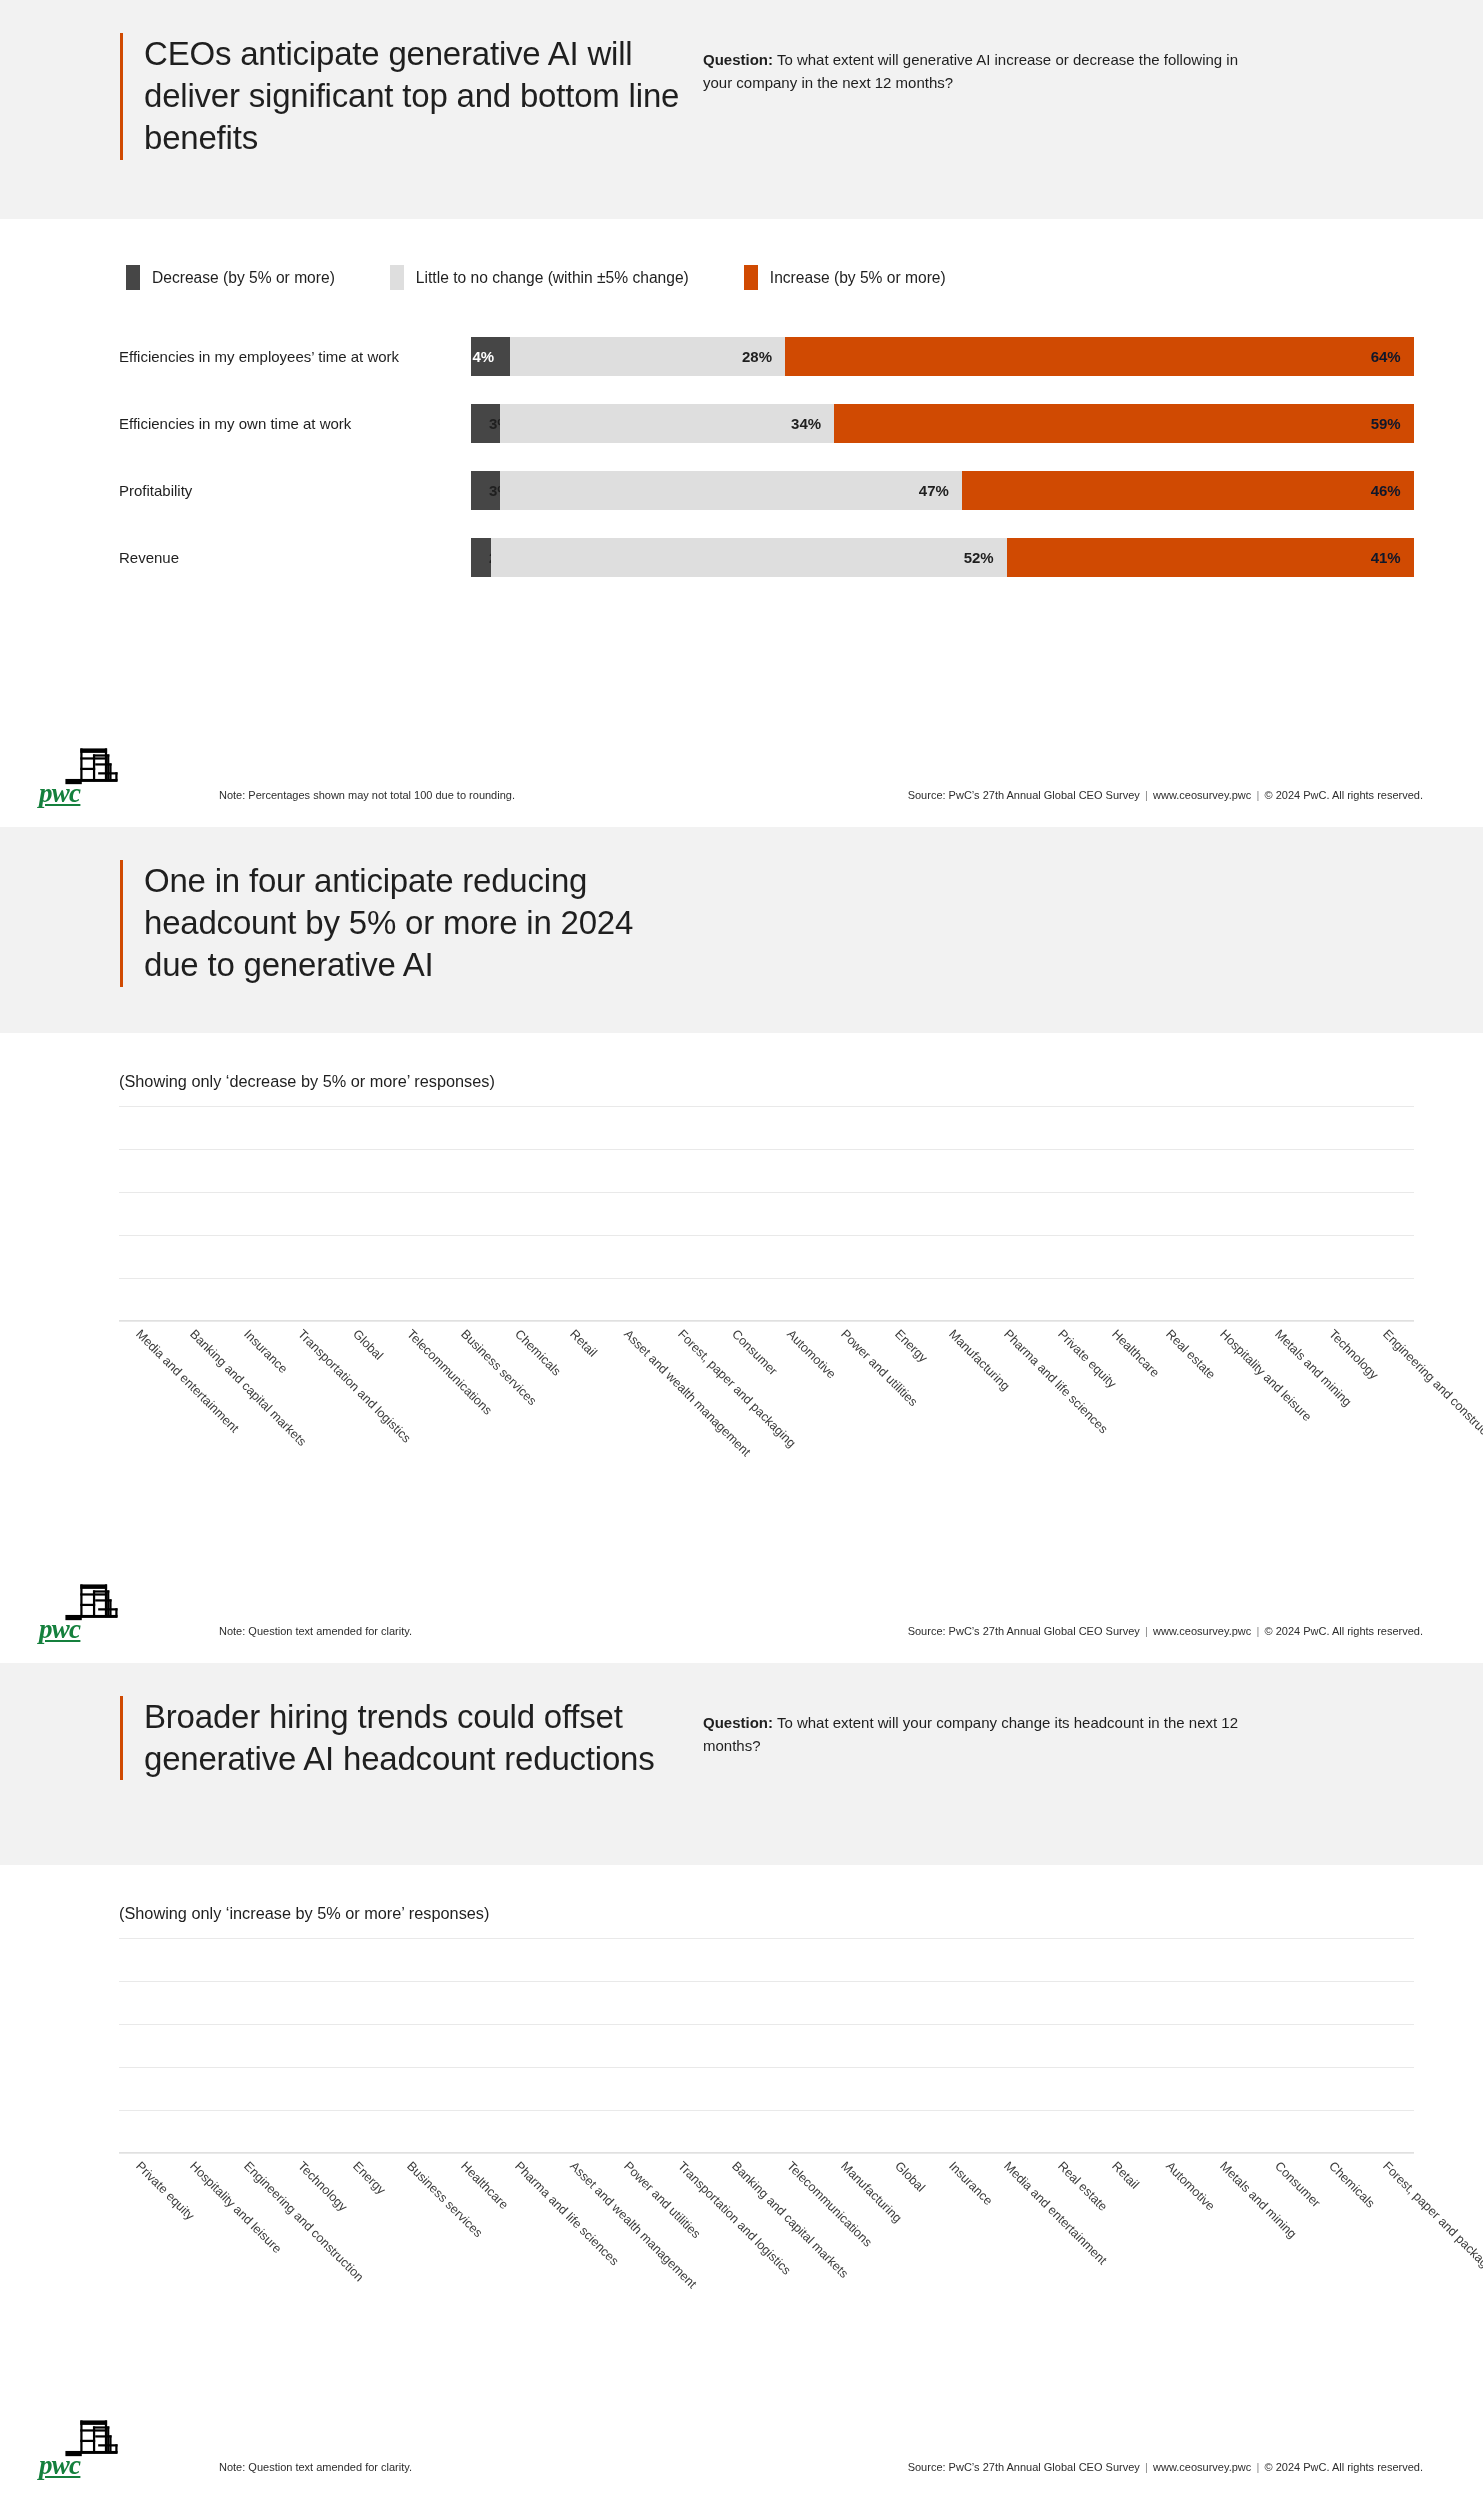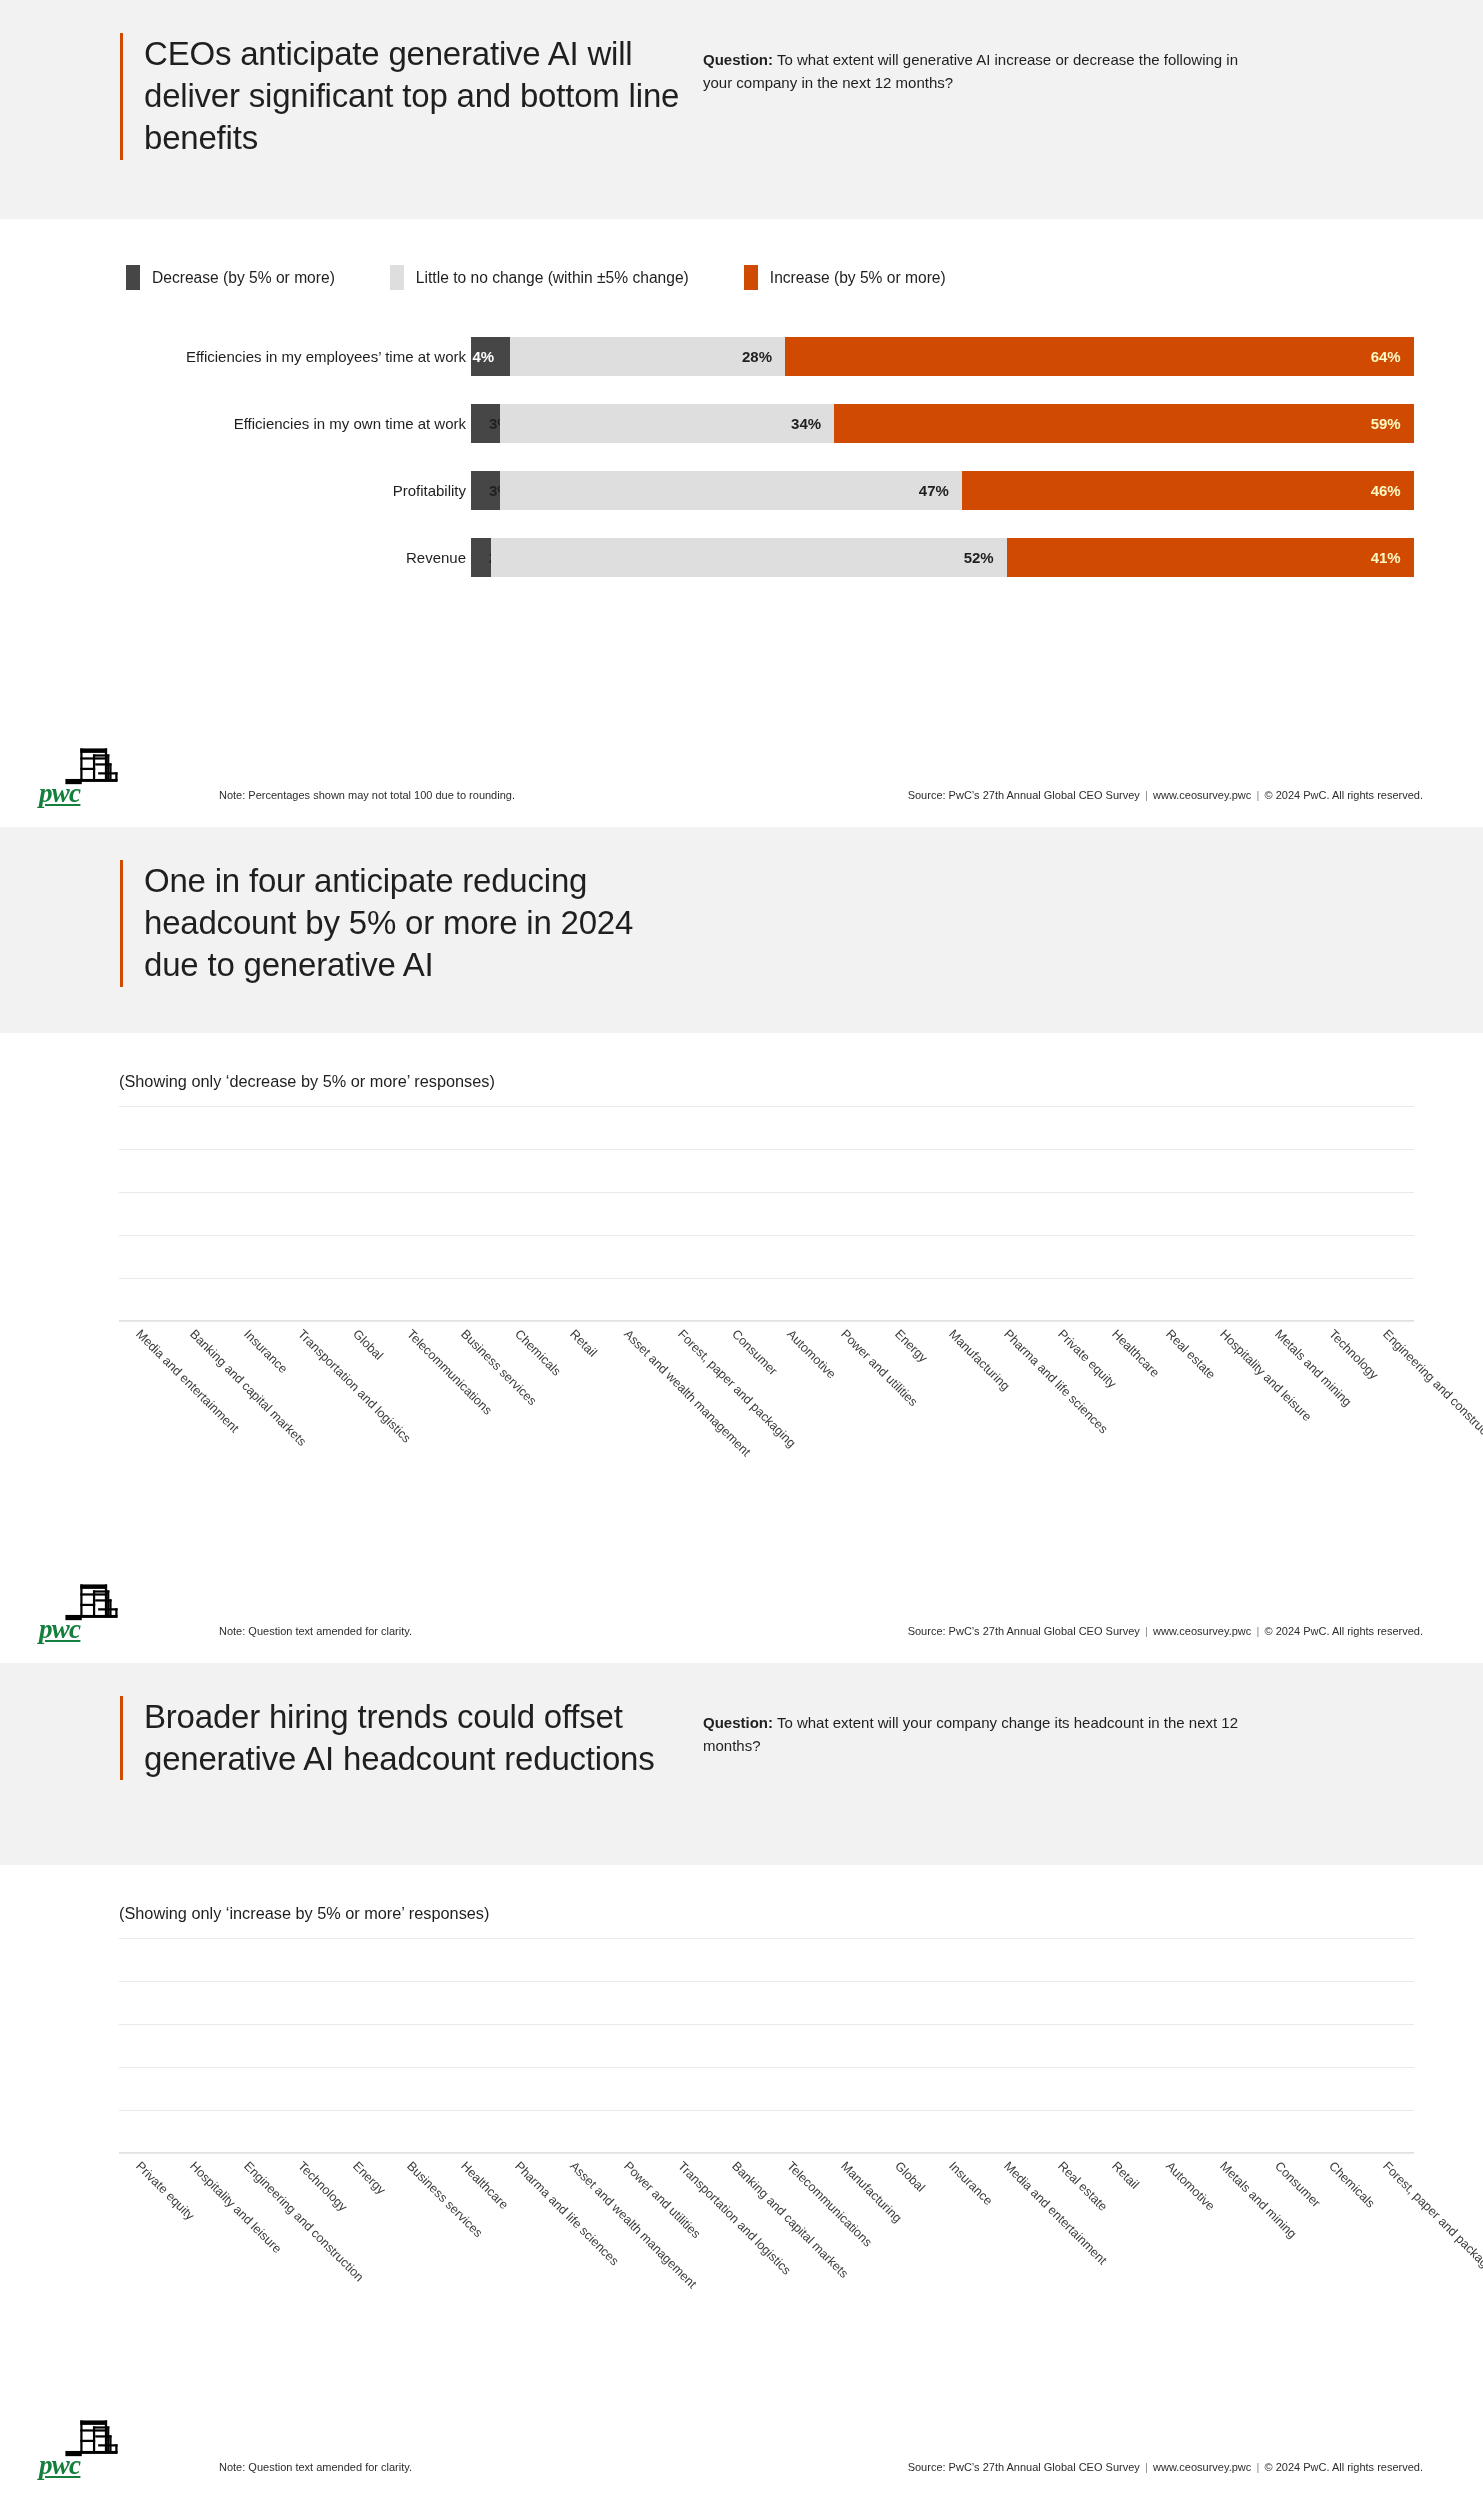--- a/index.html
+++ b/index.html
@@ -74,38 +74,38 @@
   .swatch{width:14px;height:25px;margin-right:12px;display:inline-block;}
   .sw-dark{background:var(--dark);}
   .sw-light{background:var(--light);}
   .sw-orange{background:var(--orange);}
 
   
   .stack-chart{margin:33px 0 0 0;padding-left:119px;padding-right:70px;}
   .stack-row{display:flex;align-items:center;height:67px;}
   .stack-label{
     width:352px;
-    text-align:right;
+    text-align:left;
     padding-right:5px;
     font-size:15px;
     color:#1f1f1f;
     line-height:1.2;
   }
   .stack-bars{flex:1;display:flex;height:39px;position:relative;}
   .seg{
     position:relative;
     display:flex;
     align-items:center;
     height:100%;
     font-size:15px;
     font-weight:700;
   }
   .seg-dec{background:var(--dark);}
   .seg-mid{background:var(--light);color:#1f1f1f;justify-content:flex-end;padding-right:13.3px;}
-  .seg-inc{background:var(--orange);color:#fef9c3;justify-content:flex-end;padding-right:13.3px;}
+  .seg-inc{background:var(--orange);color:#0f172a;justify-content:flex-end;padding-right:13.3px;}
   .seg-dec .seg-txt{
     position:absolute;
     left:1.5px;
     white-space:nowrap;
     color:#ffffff;
   }
   .seg-dec.wide .seg-txt{color:#ffffff;}
   .seg-dec.narrow .seg-txt{left:18px;color:#1f1f1f;}
 
   

